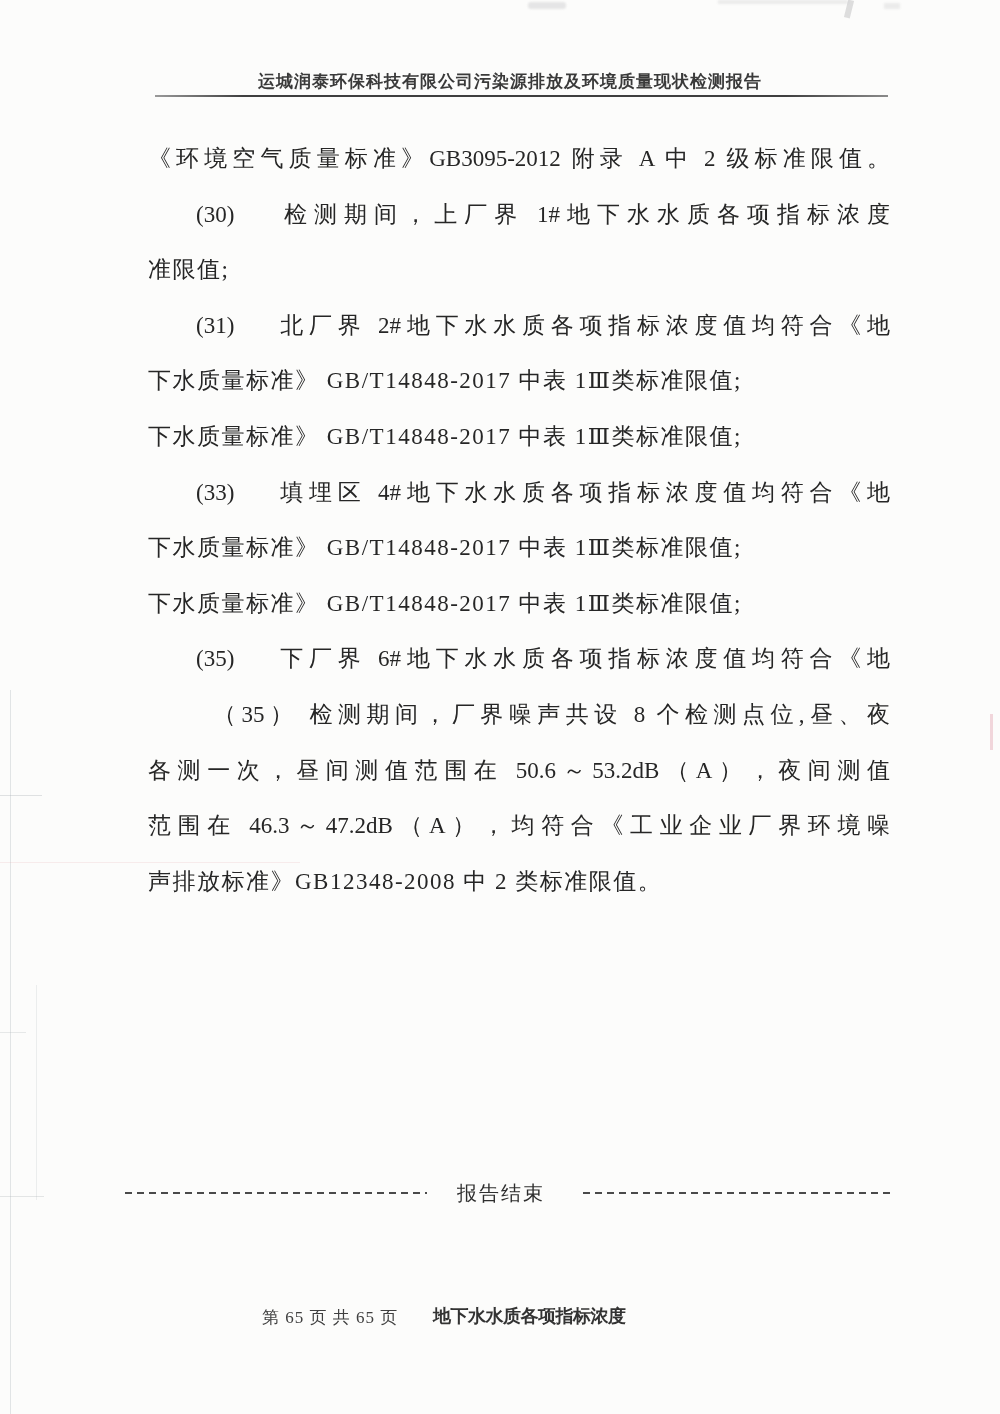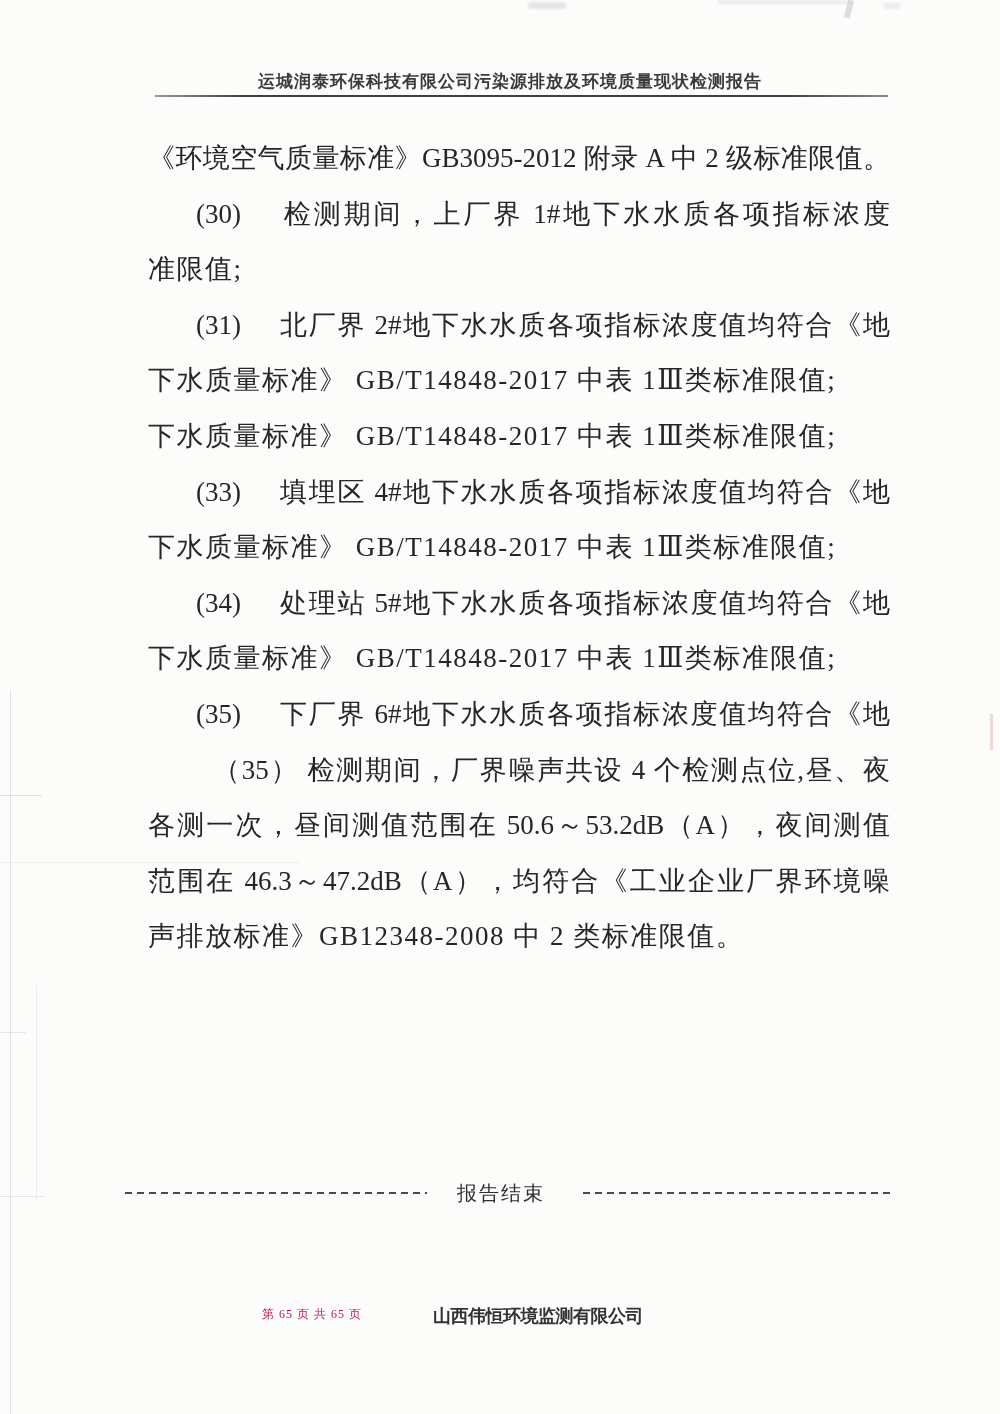--- a/index.html
+++ b/index.html
@@ -30,21 +30,21 @@
     position: absolute;
     top: 95px; left: 155px;
     width: 733px; height: 2px;
     background: linear-gradient(to right, #9a9a9a, #3f3f3f 12%, #3f3f3f 86%, #8a8a8a);
   }
   
   .body-text {
     position: absolute;
     top: 131px; left: 148px;
     width: 742px;
-    font-size: 27px;
+    font-size: 23px;
     color: #262626;
   }
   .body-text .line {
     display: block;
     height: 55.6px;
     line-height: 55.6px;
     white-space: pre-wrap;
     overflow: visible;
   }
   .body-text .line.just {
@@ -77,22 +77,22 @@
   }
   
   .footer {
     position: absolute;
     top: 1304px; left: 0; right: 0;
     height: 28px;
   }
   .footer-page {
     position: absolute;
     left: 262px; top: 2px;
-    font-size: 12px;
-    color: #be185d;
+    font-size: 17px;
+    color: #404040;
     letter-spacing: 1px;
   }
   .footer-company {
     position: absolute;
     left: 433px; top: 0;
     font-size: 18px;
     color: #333;
     letter-spacing: -0.5px;
     font-weight: bold;
   }
@@ -120,38 +120,37 @@
 
   <div class="body-text" id="body-text">
       <div class="line just">《环境空气质量标准》GB3095-2012 附录 A 中 2 级标准限值。</div>
       <div class="line just" style="text-indent: 48px;">(30)　 检测期间，上厂界 1#地下水水质各项指标浓度</div>
       <div class="line">准限值;</div>
       <div class="line just" style="text-indent: 48px;">(31)　 北厂界 2#地下水水质各项指标浓度值均符合《地</div>
       <div class="line">下水质量标准》 GB/T14848-2017 中表 1Ⅲ类标准限值;</div>
       <div class="line">下水质量标准》 GB/T14848-2017 中表 1Ⅲ类标准限值;</div>
       <div class="line just" style="text-indent: 48px;">(33)　 填埋区 4#地下水水质各项指标浓度值均符合《地</div>
       <div class="line">下水质量标准》 GB/T14848-2017 中表 1Ⅲ类标准限值;</div>
-      <div class="line just" style="text-indent: 48px;">(34)　 处理站 5#地下水水质各项指标浓度值均符合《地</div>
       <div class="line">下水质量标准》 GB/T14848-2017 中表 1Ⅲ类标准限值;</div>
       <div class="line just" style="text-indent: 48px;">(35)　 下厂界 6#地下水水质各项指标浓度值均符合《地</div>
-      <div class="line just" style="text-indent: 65px;">（35） 检测期间，厂界噪声共设 4 个检测点位,昼、夜</div>
+      <div class="line just" style="text-indent: 65px;">（35） 检测期间，厂界噪声共设 8 个检测点位,昼、夜</div>
       <div class="line just">各测一次，昼间测值范围在 50.6～53.2dB（A），夜间测值</div>
       <div class="line just">范围在 46.3～47.2dB（A），均符合《工业企业厂界环境噪</div>
       <div class="line">声排放标准》GB12348-2008 中 2 类标准限值。</div>
     </div>
 
   <div class="end-marker">
     <div class="dash dash-left"></div>
     <div class="end-label">报告结束</div>
     <div class="dash dash-right"></div>
   </div>
 
   <div class="footer">
     <span class="footer-page">第 65 页 共 65 页</span>
-    <span class="footer-company">山西伟恒环境监测有限公司</span>
+    <span class="footer-company">地下水水质各项指标浓度</span>
   </div>
 
   <div class="artifact a-smudge1"></div>
   <div class="artifact a-smudge2"></div>
   <div class="artifact a-smudge3"></div>
   <div class="artifact a-smudge4"></div>
   <div class="artifact a-vline1"></div>
   <div class="artifact a-vline2"></div>
   <div class="artifact a-hline1"></div>
   <div class="artifact a-hline2"></div>

